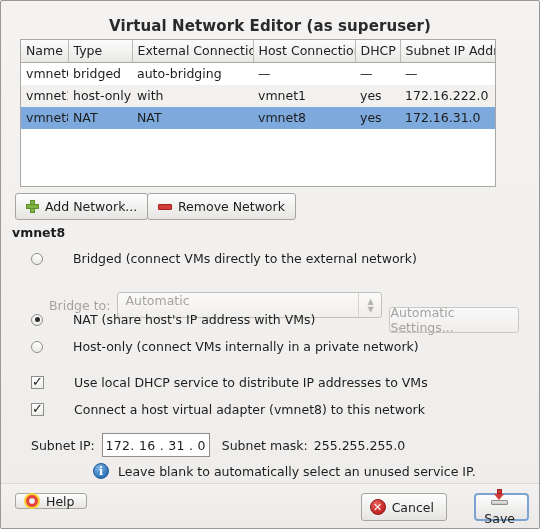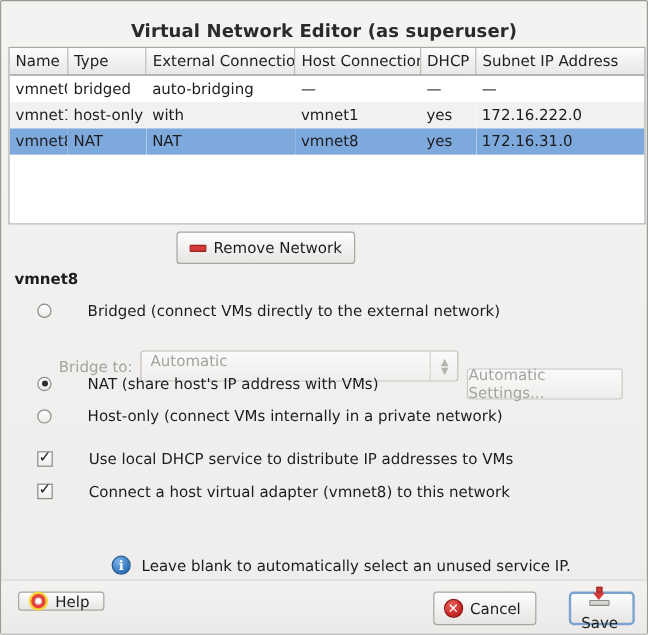--- a/index.html
+++ b/index.html
@@ -20,22 +20,22 @@
   }
   
   #titlebar {
     height: 34px;
     display: flex; align-items: flex-end; justify-content: center;
     font-size: 15px; font-weight: bold; color: #2a2a2a;
     letter-spacing: .1px;
   }
   
   #table-wrap {
-    position: absolute; left: 6px; top: 38px;
-    width: 531px; height: 148px;
+    position: absolute; left: 19px; top: 38px;
+    width: 476px; height: 148px;
     box-sizing: border-box;
     border: 1px solid #a9a8a5;
     background: #ffffff;
     overflow: hidden;
   }
   #table { width: 100%; border-collapse: collapse; table-layout: fixed; }
   #table thead th {
     background: linear-gradient(#fcfcfc, #e9e8e6);
     border-right: 1px solid #bbbab7;
     border-bottom: 1px solid #a9a8a5;
@@ -279,20 +279,24 @@
           <td>NAT</td>
           <td>vmnet8</td>
           <td>yes</td>
           <td>172.16.31.0</td>
         </tr>
       </tbody>
     </table>
     <div id="table-blank"></div>
   </div>
 
+  <div class="btn" id="add-network">
+    <span class="ico-plus"></span>
+    <span>Add Network...</span>
+  </div>
   <div class="btn" id="remove-network">
     <span class="ico-minus"></span>
     <span>Remove Network</span>
   </div>
 
   <div id="vmnet-label">vmnet8</div>
 
   <div class="opt-row" id="opt-bridged">
     <span class="radio"></span>
     <span>Bridged (connect VMs directly to the external network)</span>
@@ -325,20 +329,28 @@
   <div class="opt-row" id="chk-dhcp">
     <span class="check on"></span>
     <span>Use local DHCP service to distribute IP addresses to VMs</span>
   </div>
 
   <div class="opt-row" id="chk-adapter">
     <span class="check on"></span>
     <span>Connect a host virtual adapter (vmnet8) to this network</span>
   </div>
 
+  <div id="subnet-row">
+    <span id="subnet-ip-label">Subnet IP:</span>
+    <div id="subnet-ip-input">
+      <span>172. 16 . 31 .  0</span>
+    </div>
+    <span id="subnet-mask-label">Subnet mask:</span>
+    <span>255.255.255.0</span>
+  </div>
 
   <div id="hint-row">
     <span class="ico-info">i</span>
     <span>Leave blank to automatically select an unused service IP.</span>
   </div>
 
   <div id="bottom-bar">
     <div class="btn" id="help-btn">
       <span class="ico-life"></span>
       <span>Help</span>

